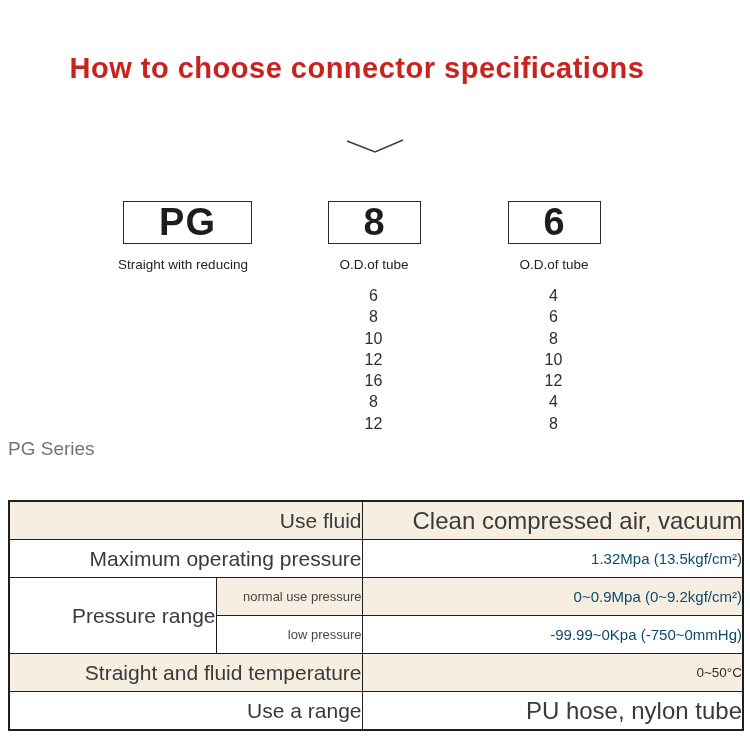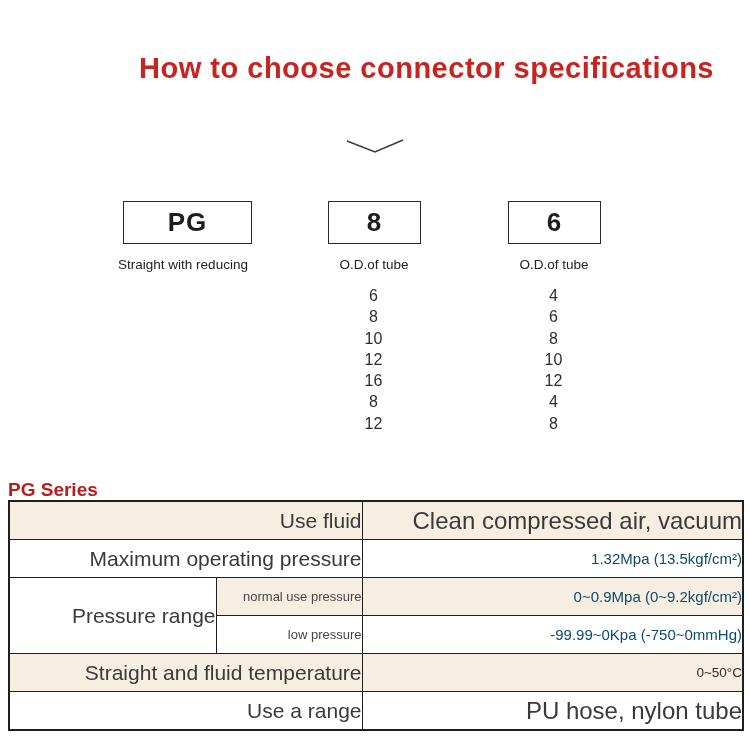--- a/index.html
+++ b/index.html
@@ -5,37 +5,37 @@
   html,body{margin:0;padding:0;background:#ffffff;}
   .page{
     position:relative;
     width:750px;height:750px;
     background:#ffffff;
     font-family:"Liberation Sans", sans-serif;
     overflow:hidden;
   }
   .title{
     position:absolute;left:0;top:52px;width:714px;
-    margin:0;text-align:right;
+    margin:0;text-align:center;
     font-size:29px;font-weight:700;letter-spacing:0.5px;
     color:#c9231f;
   }
   .subtitle{
     position:absolute;left:0;top:99px;width:750px;
     text-align:center;
     font-size:23px;font-weight:400;color:#1c1c1c;
   }
   .chevron{
     position:absolute;left:346px;top:139px;
   }
   .code-box{
     position:absolute;top:201px;height:41px;
     border:1.6px solid #2a2a2a;background:#ffffff;
     display:flex;align-items:center;justify-content:center;
-    font-size:26px;font-weight:700;color:#1d1d1d;letter-spacing:1px;
+    font-size:38px;font-weight:700;color:#1d1d1d;letter-spacing:1px;
   }
   .box-pg{left:123px;width:127px;}
   .box-8{left:328px;width:91px;}
   .box-6{left:508px;width:91px;}
   .box-caption{
     position:absolute;top:257px;
     transform:translateX(-50%);
     white-space:nowrap;
     font-size:13.5px;color:#222222;
   }
@@ -44,22 +44,22 @@
   .cap-6{left:554px;}
   .options{
     position:absolute;top:285px;width:91px;
     text-align:center;
     font-size:16px;line-height:21.3px;color:#2e2e2e;
   }
   .opts-8{left:328px;}
   .opts-6{left:508px;}
   .options span{display:block;}
   .series-heading{
-    position:absolute;left:8px;top:479px;
-    font-size:19px;font-weight:700;color:#b91c1c;
+    position:absolute;left:8px;top:438px;
+    font-size:19px;font-weight:400;color:#737373;
   }
   table.spec{
     position:absolute;left:8px;top:500px;
     width:734px;border-collapse:collapse;table-layout:fixed;
     border:2px solid #1f1f1f;
   }
   table.spec td{
     border:1.5px solid #1f1f1f;
     height:37px;padding:0;
     vertical-align:middle;

